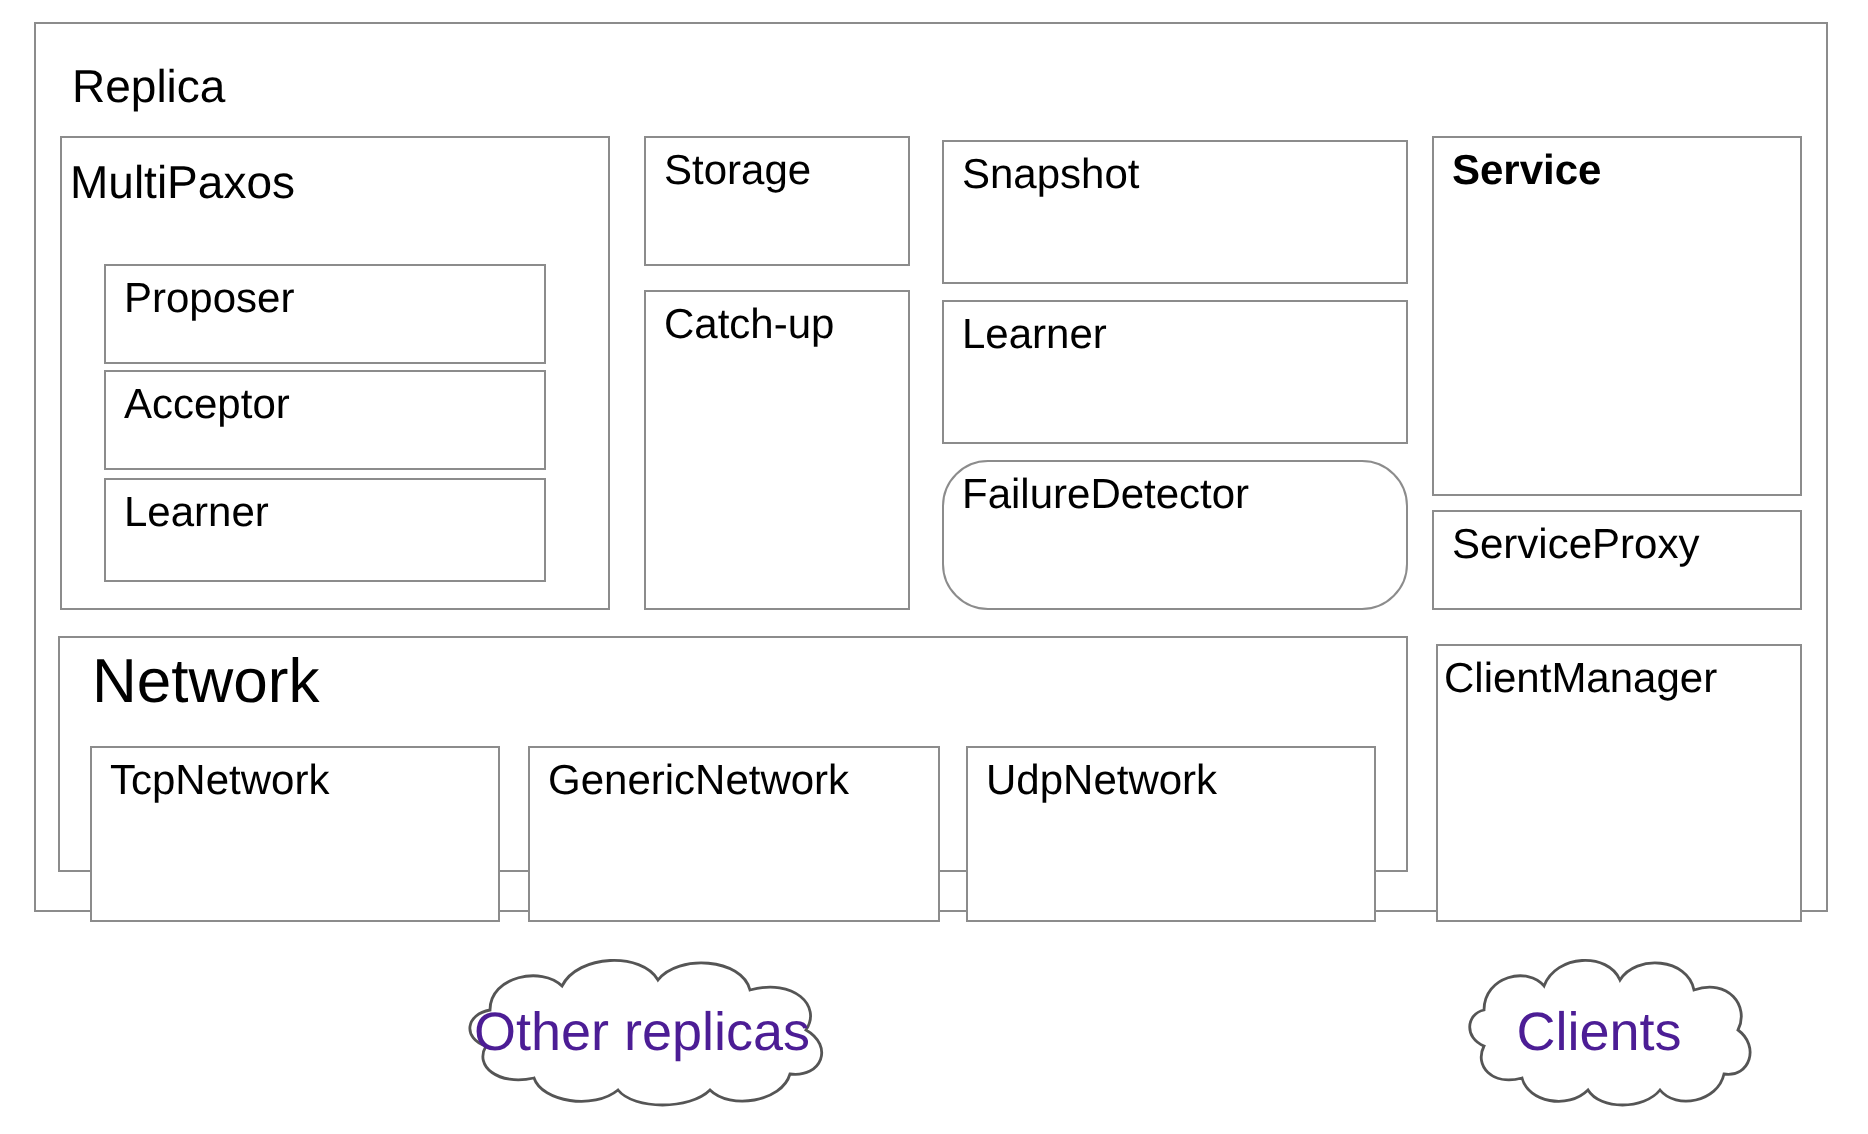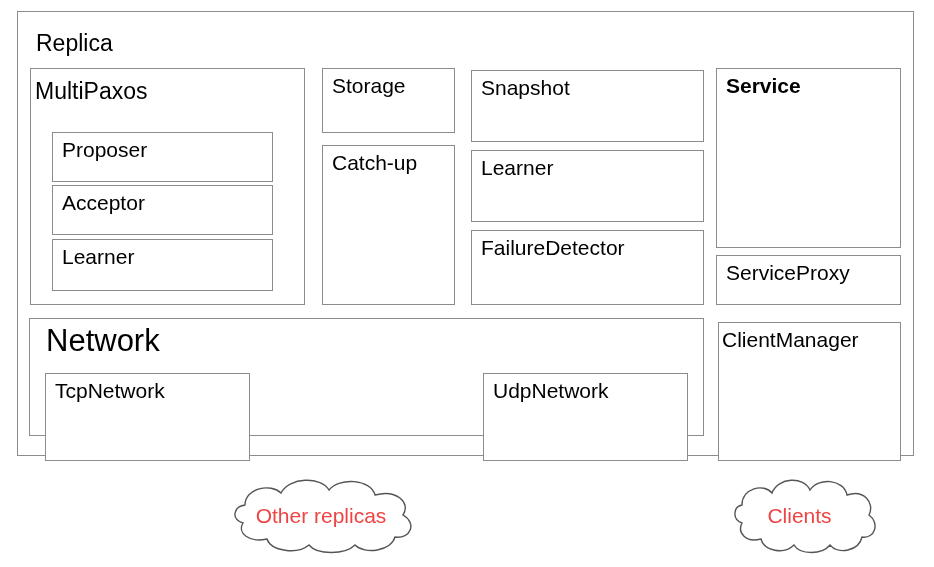--- a/index.html
+++ b/index.html
@@ -45,21 +45,21 @@
   #acceptor     { left: 52px;  top: 185px; width: 221px; height: 50px; }
   #learner      { left: 52px;  top: 239px; width: 221px; height: 52px; }
 
   
   #storage      { left: 322px; top: 68px;  width: 133px; height: 65px; }
   #catchup      { left: 322px; top: 145px; width: 133px; height: 160px; }
 
   
   #snapshot     { left: 471px; top: 70px;  width: 233px; height: 72px; }
   #recovery     { left: 471px; top: 150px; width: 233px; height: 72px; }
-  #failuredet   { left: 471px; top: 230px; width: 233px; height: 75px; }
+  #failuredet   { left: 471px; top: 230px; width: 233px; height: 75px; border-radius: 23px; }
 
   
   #service      { left: 716px; top: 68px;  width: 185px; height: 180px; font-weight: bold; }
   #serviceproxy { left: 716px; top: 255px; width: 185px; height: 50px; }
 
   
   #network      { left: 29px;  top: 318px; width: 675px; height: 118px; }
   #network > .lbl { left: 16px; top: 9px; font-size: 31px; }
   #tcpnetwork   { left: 45px;  top: 373px; width: 205px; height: 88px; }
   #genericnet   { left: 264px; top: 373px; width: 206px; height: 88px; }
@@ -76,22 +76,22 @@
   .cloud svg { display: block; }
   .cloud-label {
     position: absolute;
     left: 0;
     top: 0;
     width: 100%;
     height: 100%;
     display: flex;
     align-items: center;
     justify-content: center;
-    font-size: 21px;
-    color: #ef4444;
+    font-size: 27px;
+    color: #4c1d95;
     white-space: nowrap;
     pointer-events: none;
   }
   #cloud-replicas { left: 205px; top: 475px; width: 232px; height: 82px; }
   #cloud-clients  { left: 712px; top: 475px; width: 175px; height: 82px; }
 </style>
 </head>
 <body>
 
 <div id="canvas">
@@ -136,20 +136,23 @@
   <div class="box" id="serviceproxy">
     <span class="lbl">ServiceProxy</span>
   </div>
 
   <div class="box" id="network">
     <span class="lbl">Network</span>
   </div>
   <div class="box" id="tcpnetwork">
     <span class="lbl">TcpNetwork</span>
   </div>
+  <div class="box" id="genericnet">
+    <span class="lbl">GenericNetwork</span>
+  </div>
   <div class="box" id="udpnetwork">
     <span class="lbl">UdpNetwork</span>
   </div>
 
   <div class="box" id="clientmanager">
     <span class="lbl">ClientManager</span>
   </div>
 
   <div class="cloud" id="cloud-replicas">
     <svg width="232" height="82" viewBox="0 0 232 82">

